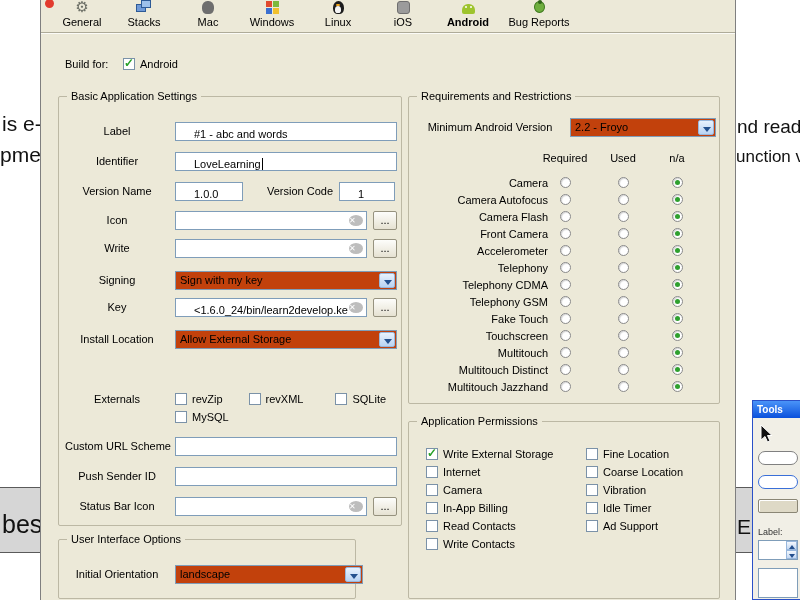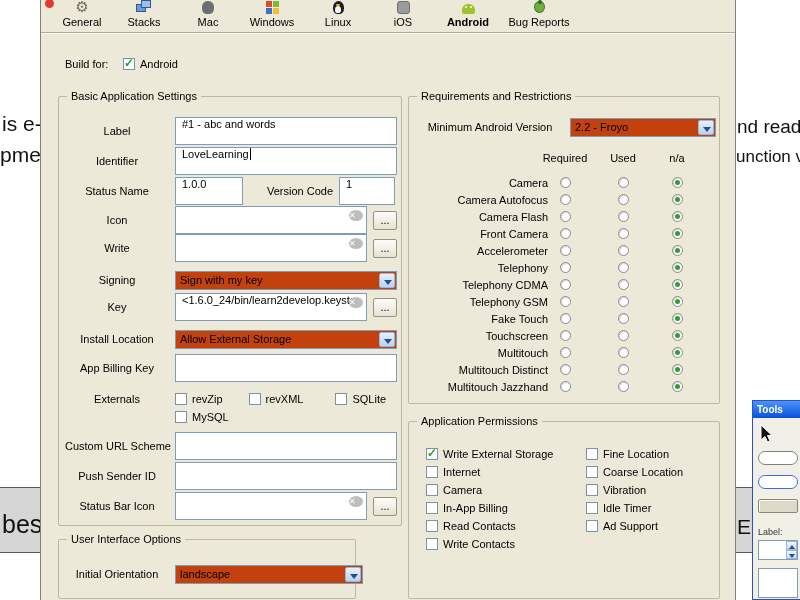--- a/index.html
+++ b/index.html
@@ -30,21 +30,21 @@
   .iosb { width:13px; height:13px; background:#9b9b9b; border-radius:3px; border:1px solid #6f6f6f; }
   .droid { position:relative; width:13px; height:10px; background:#9ec42d; border-radius:6px 6px 2px 2px; margin-top:3px; }
   .droid i { position:absolute; top:2px; width:2px; height:2px; background:#fff; border-radius:50%; }
   .bug { position:relative; width:11px; height:12px; background:#6fae3e; border-radius:50%; border:1px solid #3f7a20; }
   .bug i { position:absolute; left:3px; top:-2px; width:4px; height:4px; background:#2f6418; border-radius:50%; }
   .group { position:absolute; border:1px solid #bcb8a4; border-radius:2px; }
   .gtitle { position:absolute; top:-7px; left:8px; background:#ece9d8; padding:0 4px; font-size:11px; white-space:nowrap; }
   .frow { position:absolute; left:24px; width:336px; display:flex; align-items:center; height:20px; }
   .lbl { width:104px; text-align:center; margin-right:6px; flex:none; white-space:nowrap; }
   .lbl2 { margin:0 6px 0 12px; width:78px; text-align:right; flex:none; white-space:nowrap; }
-  .tf { position:relative; background:#fff; border:1px solid #7f9db9; height:28px; display:flex; align-items:flex-start; padding:0 6px; overflow:hidden; white-space:nowrap; }
+  .tf { position:relative; background:#fff; border:1px solid #7f9db9; height:19px; display:flex; align-items:flex-end; padding:0 18px; overflow:hidden; white-space:nowrap; }
   .tf span { overflow:hidden; white-space:nowrap; }
   .w222{width:222px} .w192{width:192px} .w68{width:68px} .w56{width:56px} .w188{width:188px} .w146{width:146px}
   .clr { position:absolute; right:3px; top:3px; width:11px; height:11px; border-radius:50%; background:#bdbdbd; color:#fff; font-size:8px; line-height:11px; text-align:center; flex:none; }
   .hasclr span { padding-right:14px; }
   .dots { width:24px; height:19px; margin-left:6px; background:linear-gradient(#fdfdfb,#e6e2d2); border:1px solid #96927f; border-radius:2px; font-size:11px; line-height:16px; text-align:center; }
   .dd { position:relative; background:#c2410c; border:1px solid #7f9db9; height:19px; display:flex; align-items:center; padding:0 20px 0 4px; overflow:hidden; white-space:nowrap; }
   .ddb { position:absolute; right:1px; top:1px; width:16px; height:15px; background:linear-gradient(#e8f1fd,#b9d3f3); border:1px solid #98b7dc; border-radius:2px; }
   .ddb::after { content:''; position:absolute; left:4px; top:6px; border:4px solid transparent; border-top:5px solid #24508e; }
   .cb { width:12px; height:12px; background:#fff; border:1px solid #7b92a8; display:inline-block; position:relative; flex:none; }
   .cb.checked::after { content:'✓'; position:absolute; left:0px; top:-3px; font-size:12px; font-weight:bold; color:#27a027; }
@@ -175,21 +175,21 @@
       </div>
   </div>
   <div class="frow" style="top:151px">
     <span class="lbl">Identifier</span>
     <div class="tf w222">
         <span>LoveLearning</span>
         <span class="caret"></span>
       </div>
   </div>
   <div class="frow" style="top:181px">
-    <span class="lbl">Status Name</span>
+    <span class="lbl">Version Name</span>
     <div class="tf w68">
         <span>1.0.0</span>
       </div>
     <span class="lbl2">Version Code</span>
     <div class="tf w56">
         <span>1</span>
       </div>
   </div>
   <div class="frow" style="top:210px">
     <span class="lbl">Icon</span>
@@ -220,26 +220,20 @@
         <span>&lt;1.6.0_24/bin/learn2develop.keystor</span>
         <span class="clr">✕</span>
       </div>
     <div class="dots">...</div>
   </div>
   <div class="frow" style="top:329px">
     <span class="lbl">Install Location</span>
     <div class="dd w222">
         <span>Allow External Storage</span>
         <span class="ddb"></span>
-      </div>
-  </div>
-  <div class="frow" style="top:358px">
-    <span class="lbl">App Billing Key</span>
-    <div class="tf w222">
-        <span></span>
       </div>
   </div>
   <div class="frow" style="top:389px">
     <span class="lbl">Externals</span>
     <span class="cb"></span>
     <span class="cbl">revZip</span>
     <span class="cb" style="margin-left:26px"></span>
     <span class="cbl">revXML</span>
     <span class="cb" style="margin-left:32px"></span>
     <span class="cbl">SQLite</span>

